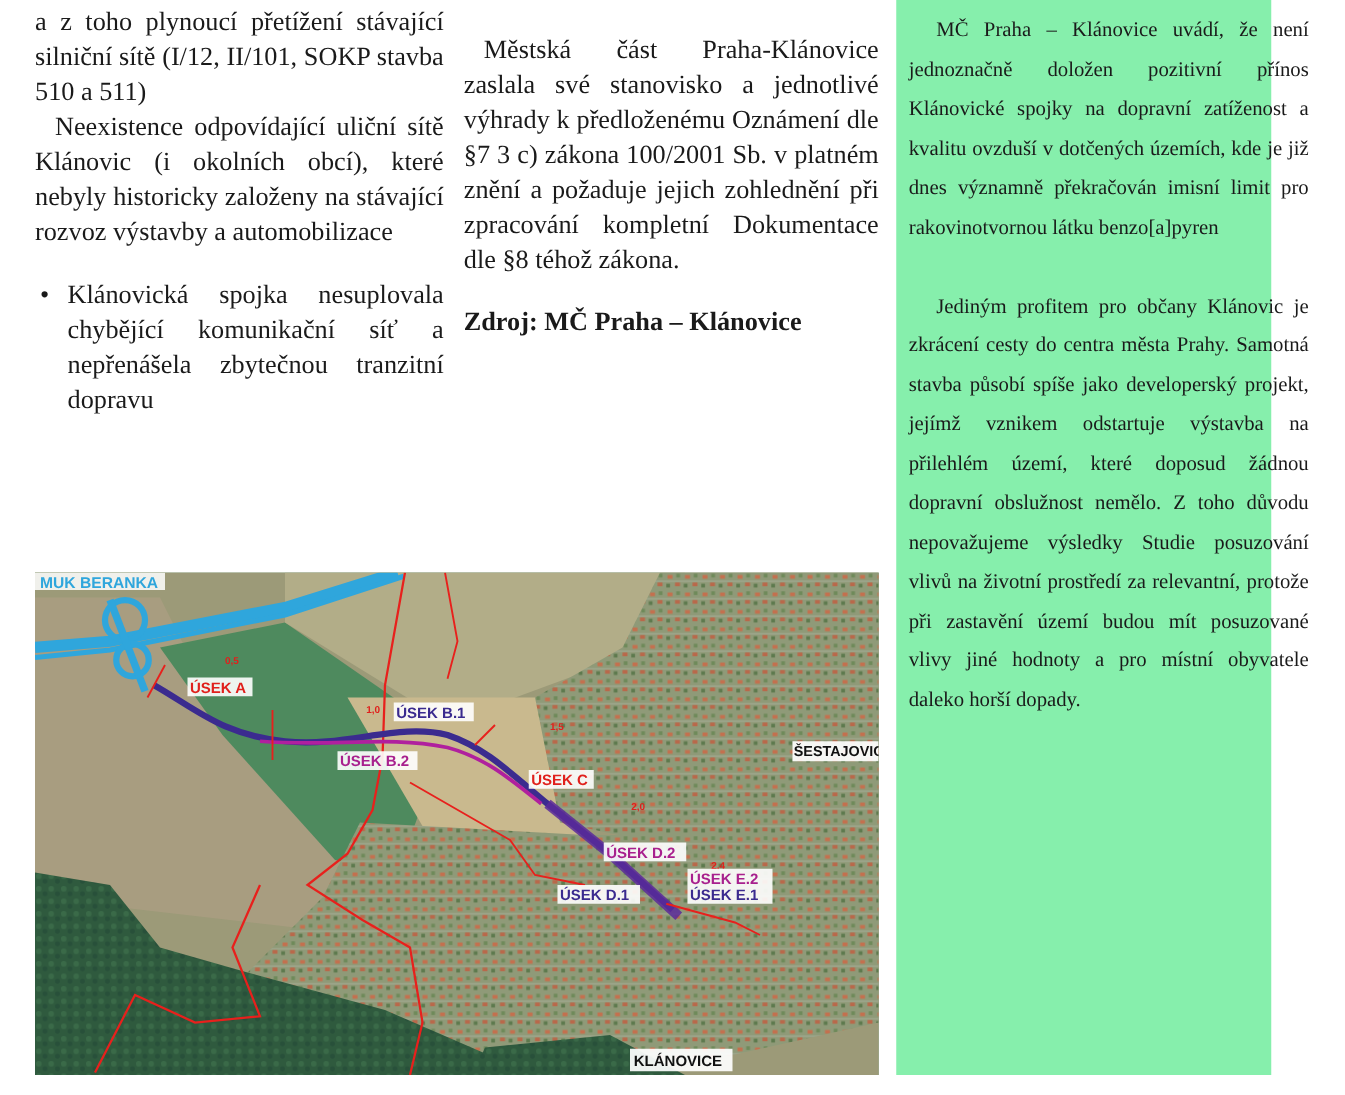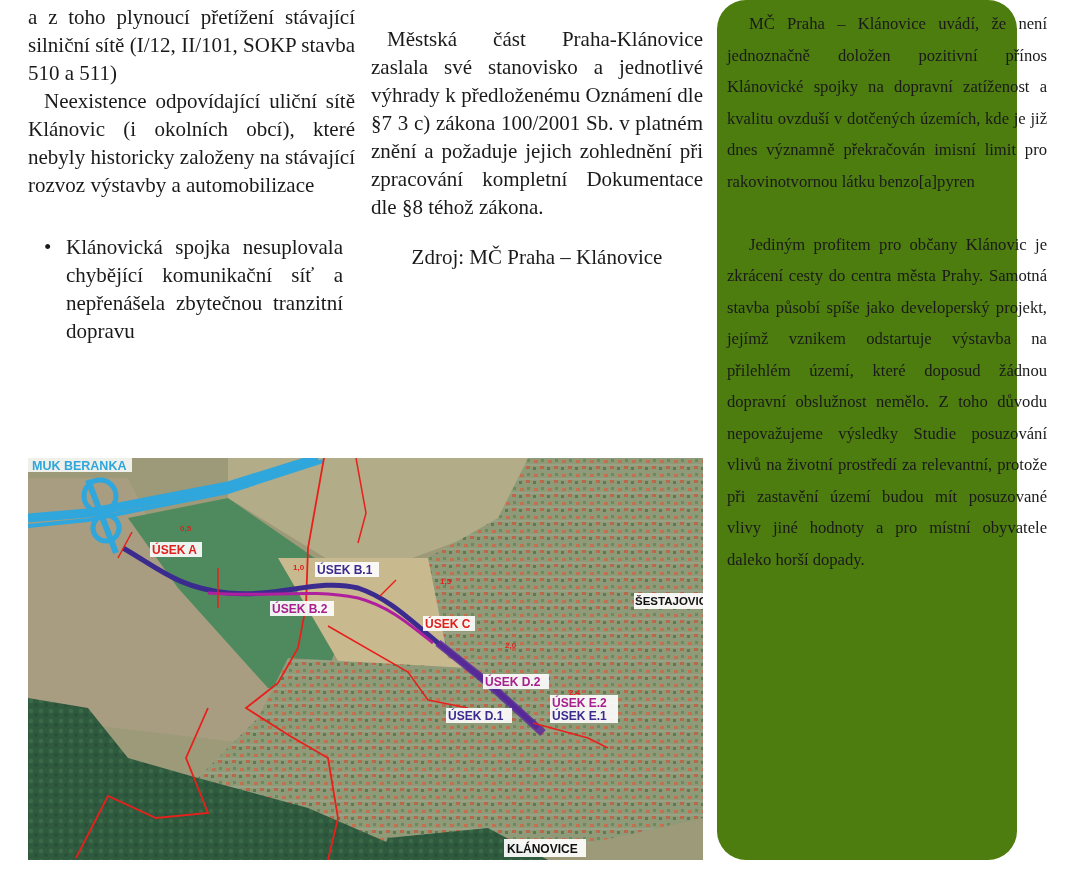--- a/index.html
+++ b/index.html
@@ -9,28 +9,28 @@
   .col { position:absolute; font-family:"Liberation Serif","DejaVu Serif",serif;
          font-size:21px; line-height:28px; text-align:justify; }
   .col p { margin:0; }
   .indent { text-indent:16px; }
   .gap { height:22px; }
 
   #col1 { left:28px; top:3px; width:327px; }
   #col2 { left:371px; top:3px; width:332px; }
 
   .bold { font-weight:bold; }
-  ul.bullets { margin:12px; padding:0; list-style:none; }
+  ul.bullets { margin:0; padding:0; list-style:none; }
   ul.bullets li { position:relative; padding-left:26px; }
   ul.bullets li::before { content:"•"; position:absolute; left:4px; top:0; }
 
-  .source { text-align:center; }
+  .source { text-align:left;font-weight:bold; }
 
   #sidebar { position:absolute; left:717px; top:0; width:300px; height:860px;
-             background:#4d7c0f;border-radius:29px; }
+             background:#86efac; }
   #sidebar .inner { position:absolute; left:10px; top:8px; width:320px;
              font-family:"Liberation Serif","DejaVu Serif",serif;
              font-size:16.6px; line-height:31.5px; text-align:justify; color:#1a1a1a; }
   #sidebar p { margin:0; }
   #sidebar .indent { text-indent:22px; }
   #sidebar .sgap { height:31.5px; }
 
   #map { position:absolute; left:28px; top:458px; width:675px; height:402px;
          overflow:hidden; background:#7d8f6a; }
   #map svg { display:block; }

